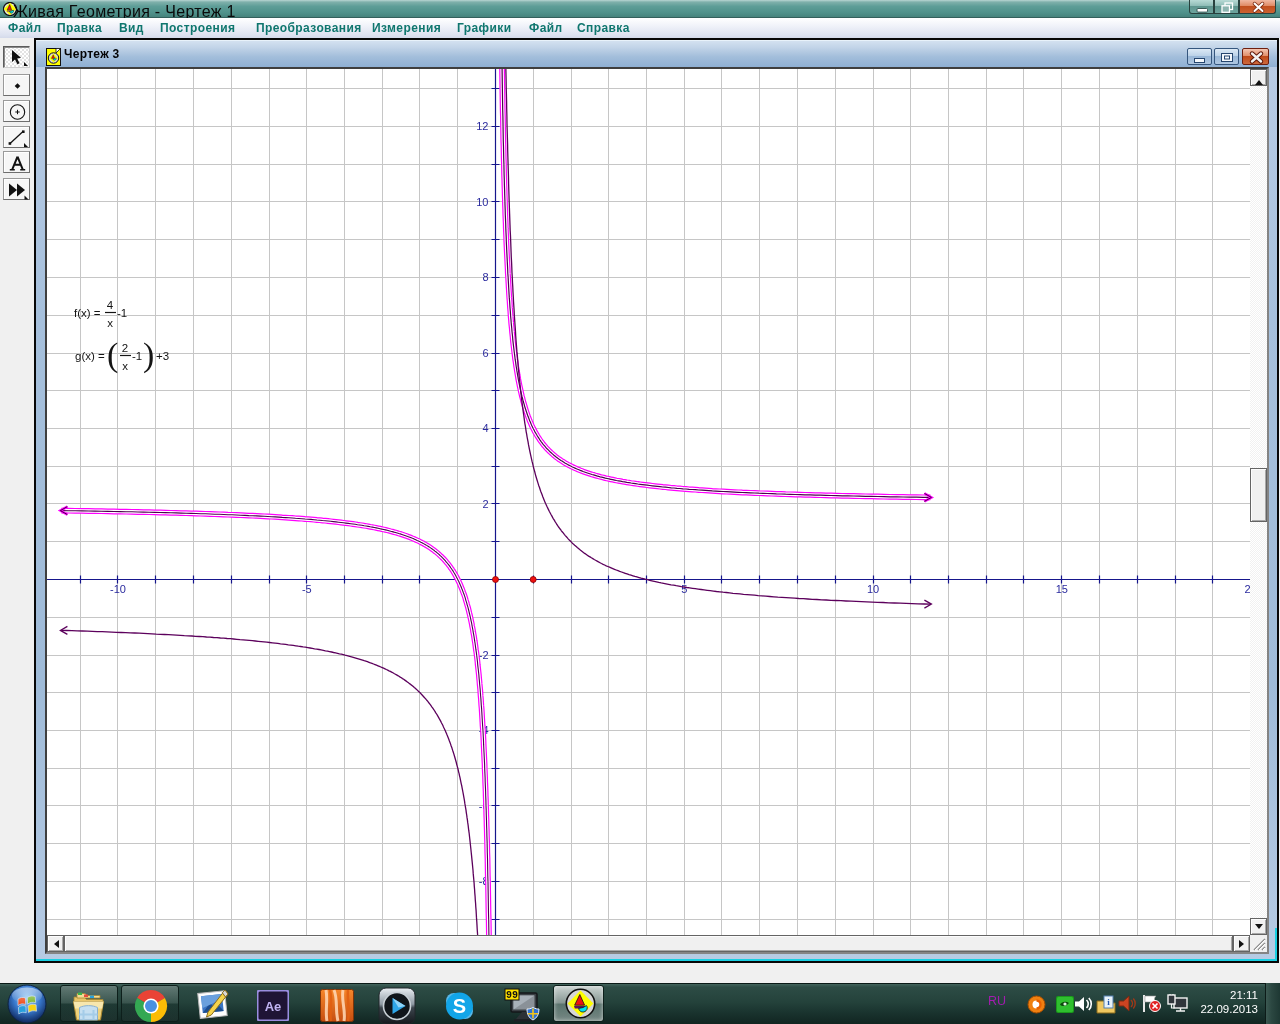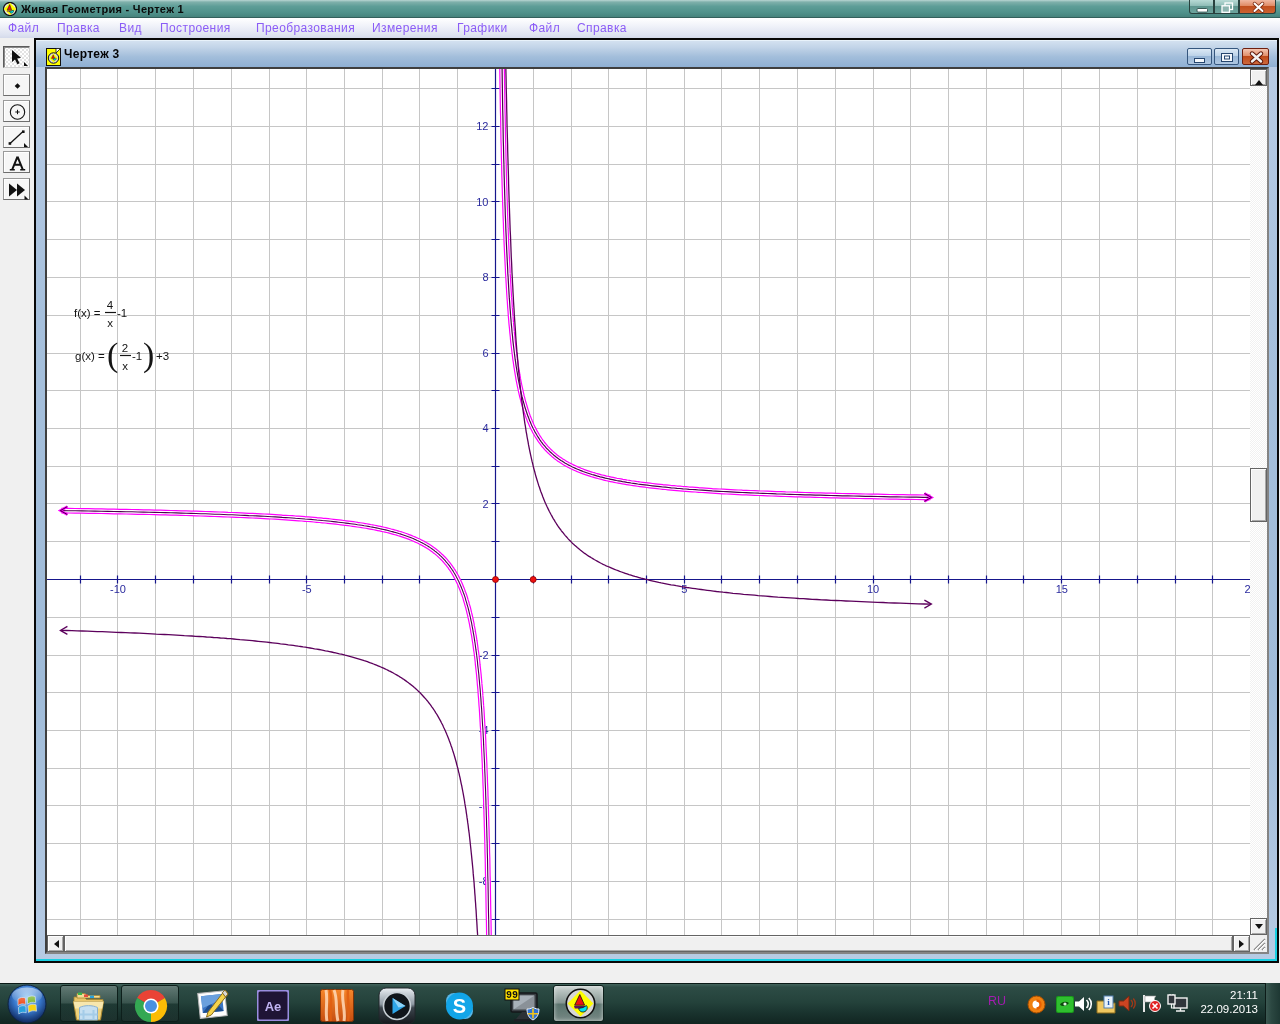--- a/index.html
+++ b/index.html
@@ -1,31 +1,31 @@
 <!DOCTYPE html>
 <html><head><meta charset="utf-8"><style>
 *{margin:0;padding:0;box-sizing:border-box}
 html,body{width:1280px;height:1024px;overflow:hidden;font-family:"Liberation Sans",sans-serif;-webkit-font-smoothing:antialiased}
 body{position:relative;background:#f0f0f0}
 .abs{position:absolute}
 
 #titlebar{left:0;top:0;width:1280px;height:18px;
  background:linear-gradient(180deg,#b9d6d3 0%,#7fb0ab 12%,#5d9d97 38%,#4f918a 75%,#46837c 100%);
  border-bottom:1px solid #33605c}
-#titletext{left:21px;top:2.5px;font-size:11px;font-weight:bold;color:#0a0a0a;letter-spacing:.3px;white-space:pre}
+#titletext{left:13px;top:2.5px;font-size:16px;font-weight:normal;color:#0a0a0a;letter-spacing:.3px;white-space:pre}
 
 .wgrp{top:0;height:14px;display:flex}
 .wbtn{height:14px;border:1px solid #28413e;border-top:none;position:relative;
  background:linear-gradient(180deg,#b8dad5 0%,#8fbcb6 45%,#5f968f 50%,#6ea59e 100%)}
 .wbtn.close{background:linear-gradient(180deg,#f0b8a2 0%,#e08a64 45%,#c14f1e 50%,#cc6231 100%)}
 .wbtn svg{position:absolute;left:0;top:0}
 
 #menubar{left:0;top:18px;width:1280px;height:20px;
  background:linear-gradient(180deg,#ffffff 0%,#f2f4fa 35%,#dde2f0 85%,#d4daea 100%)}
-.mi{position:absolute;top:21px;font-size:12px;font-weight:normal;color:#8b5cf6;letter-spacing:.4px}
+.mi{position:absolute;top:21px;font-size:12px;font-weight:bold;color:#0f766e;letter-spacing:.4px}
 
 .tool{left:3px;width:27px;height:22px;background:#f6f6f6;
  border:1px solid #9a9a9a;border-bottom-color:#6e6e6e;border-right-color:#6e6e6e;
  box-shadow:inset 1px 1px 0 #ffffff;position:absolute}
 .tool.sel{background-image:conic-gradient(#ffffff 25%,#e3e3e3 0 50%,#ffffff 0 75%,#e3e3e3 0);background-size:4px 4px;
  border-color:#5c5c5c;border-bottom-color:#cfcfcf;border-right-color:#cfcfcf;box-shadow:inset 1px 1px 0 #8a8a8a}
 .tool svg{position:absolute;left:0;top:0}
 
 #chw{left:34px;top:38px;width:1245px;height:925px;background:#070707}
 #chcyan{left:36px;top:40px;width:1241px;height:921px;background:#19cfe2}

